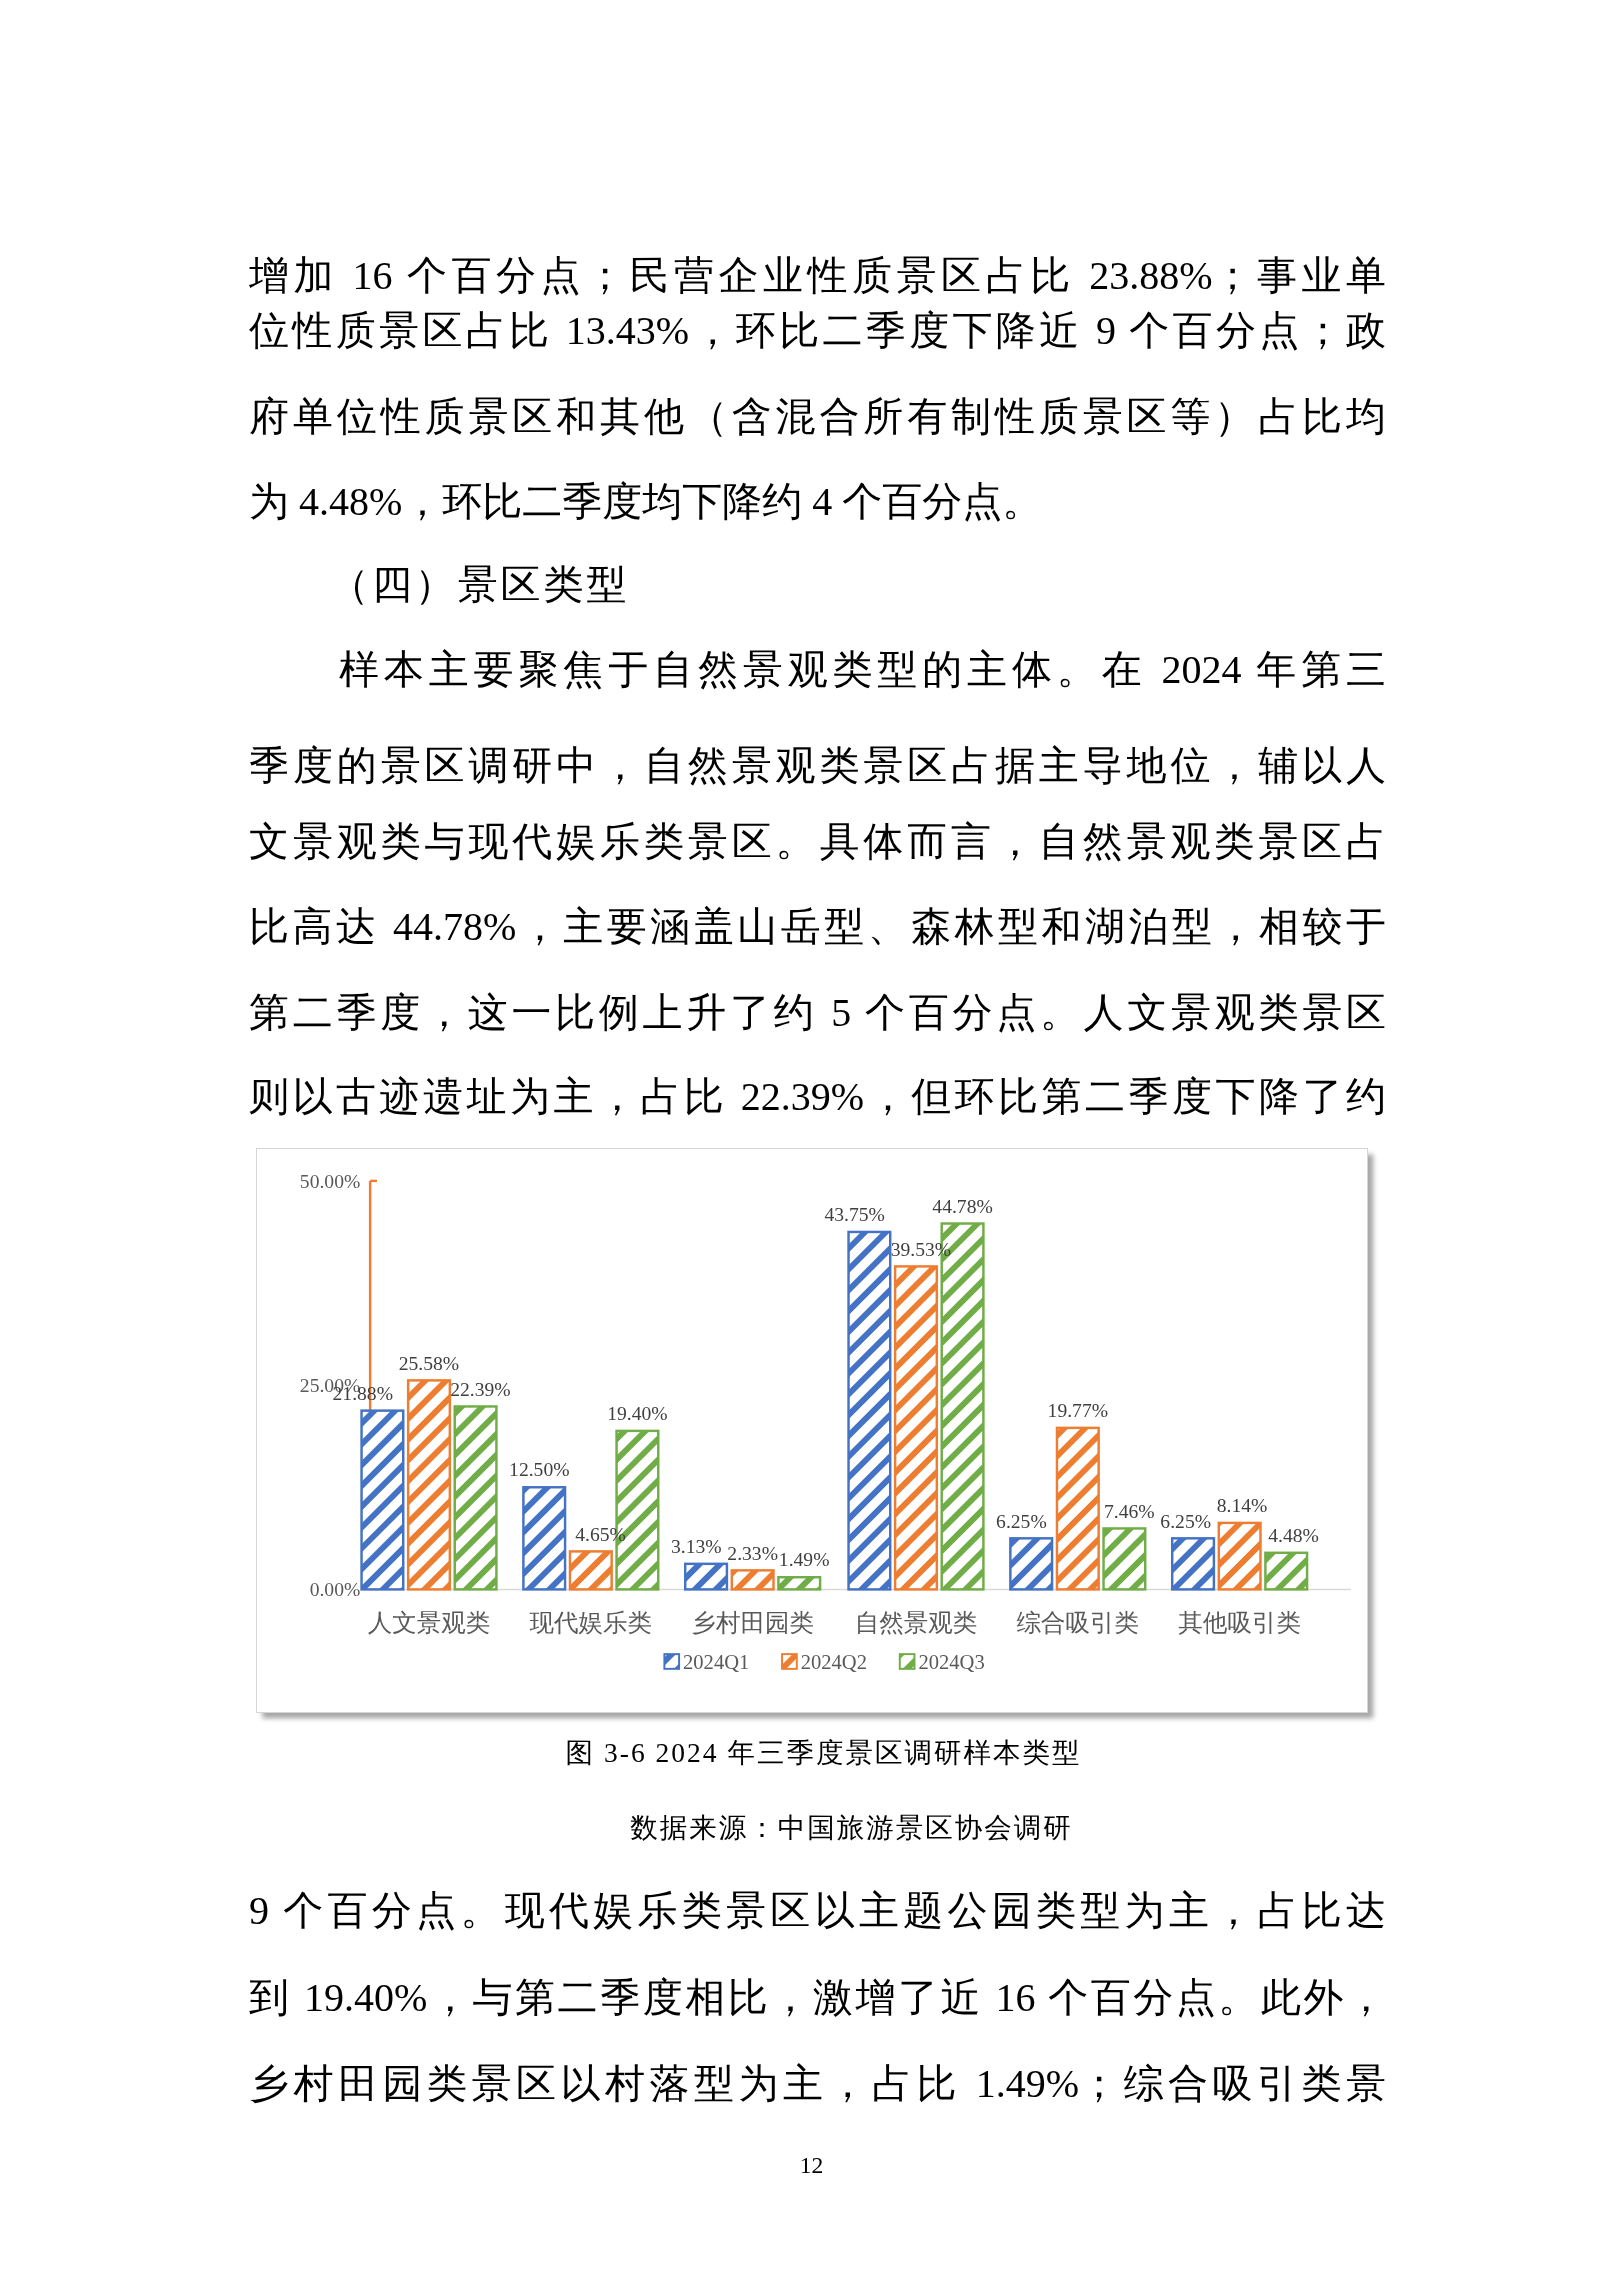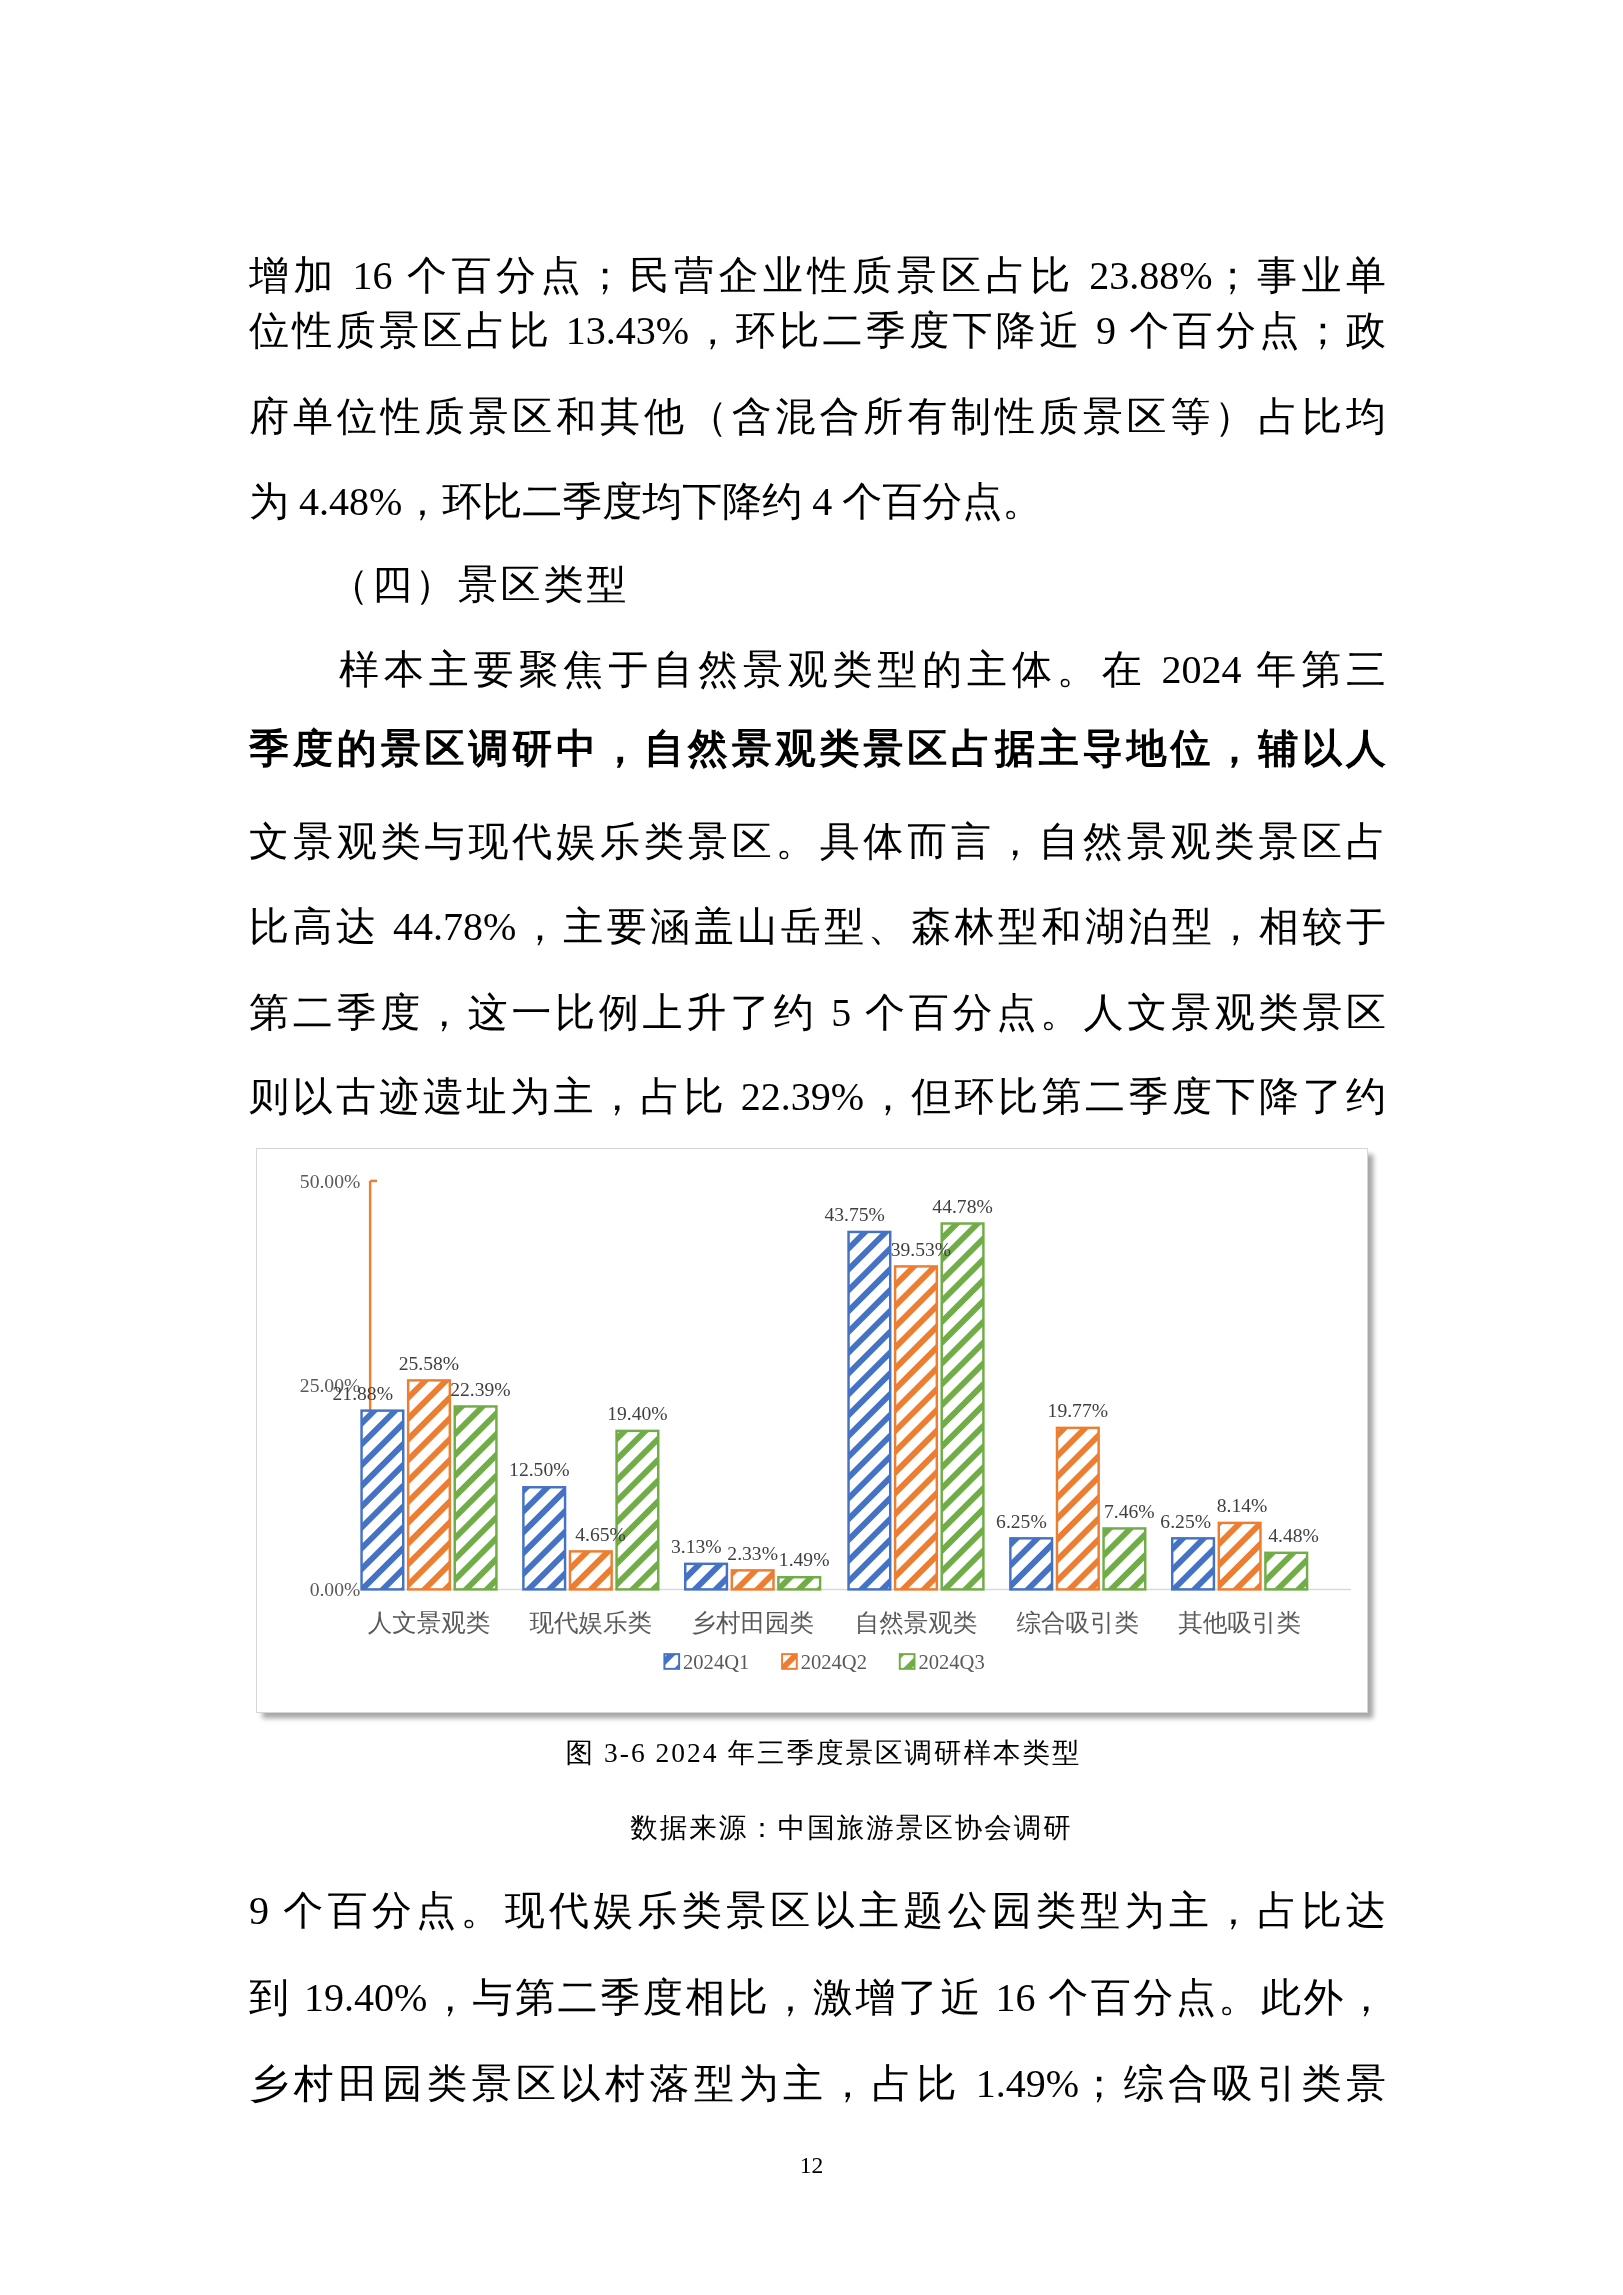--- a/index.html
+++ b/index.html
@@ -25,21 +25,21 @@
 <body>
 
 <div class="para-line" style="top:219px;margin-top:32px;">增加 16 个百分点；民营企业性质景区占比 23.88%；事业单</div>
 <div class="para-line" style="top:306px;">位性质景区占比 13.43%，环比二季度下降近 9 个百分点；政</div>
 <div class="para-line" style="top:392px;">府单位性质景区和其他（含混合所有制性质景区等）占比均</div>
 <div class="para-line last" style="top:477px;">为 4.48%，环比二季度均下降约 4 个百分点。</div>
 
 <div class="heading" style="top:560px;">（四）景区类型</div>
 
 <div class="para-line" style="top:645px; left:339px; width:1047px;">样本主要聚焦于自然景观类型的主体。在 2024 年第三</div>
-<div class="para-line" style="top:724px;font-weight:bold;">季度的景区调研中，自然景观类景区占据主导地位，辅以人</div>
+<div class="para-line" style="top:741px;">季度的景区调研中，自然景观类景区占据主导地位，辅以人</div>
 <div class="para-line" style="top:817px;">文景观类与现代娱乐类景区。具体而言，自然景观类景区占</div>
 <div class="para-line" style="top:902px;">比高达 44.78%，主要涵盖山岳型、森林型和湖泊型，相较于</div>
 <div class="para-line" style="top:988px;">第二季度，这一比例上升了约 5 个百分点。人文景观类景区</div>
 <div class="para-line" style="top:1072px;">则以古迹遗址为主，占比 22.39%，但环比第二季度下降了约</div>
 
 <div id="chart-frame">
   <svg id="chart-svg" width="1110" height="563" xmlns="http://www.w3.org/2000/svg" viewBox="0 0 2262 1148">
     <defs>
       <pattern id="stripe-blue" patternUnits="userSpaceOnUse" width="30" height="30" patternTransform="rotate(45)">
         <rect width="30" height="30" fill="#ffffff"></rect>

